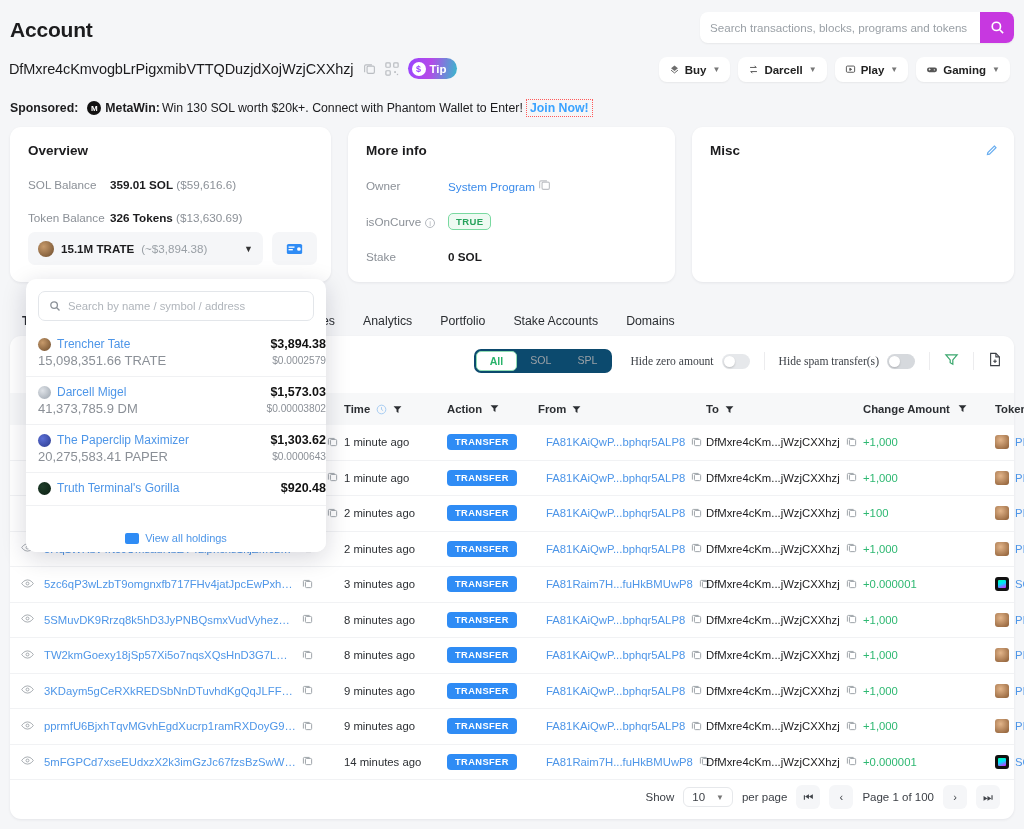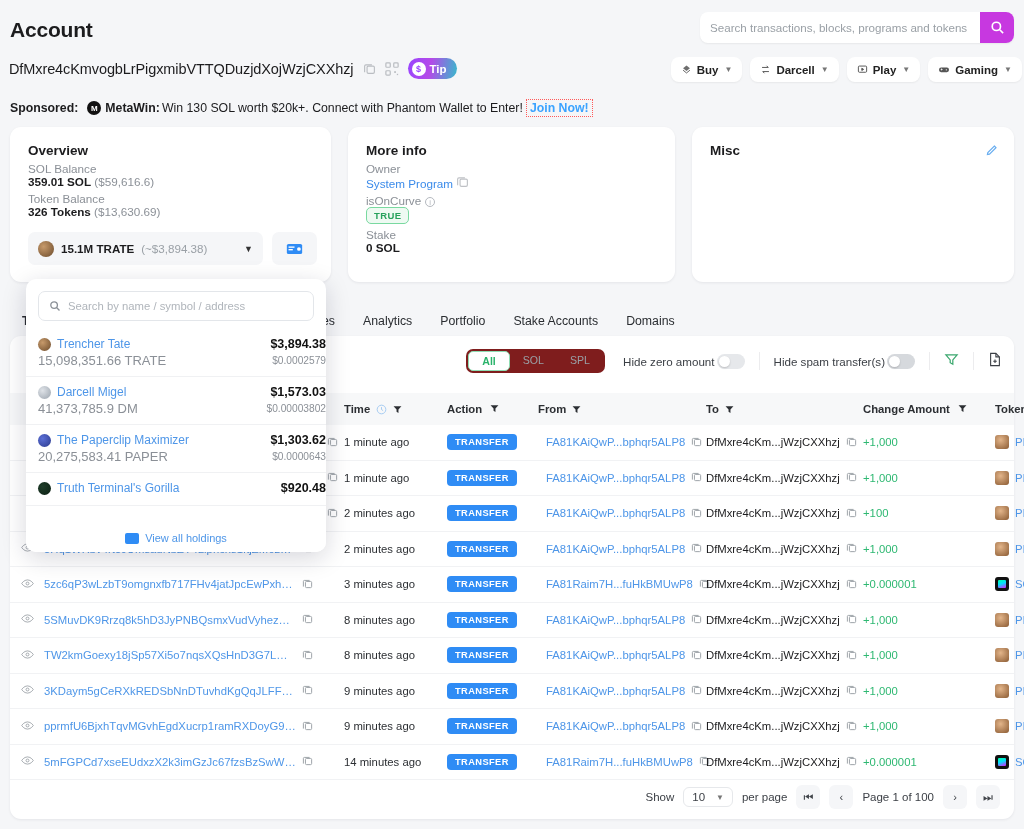--- a/index.html
+++ b/index.html
@@ -69,41 +69,41 @@
     flex: 1; border: 0; outline: none; height: 100%;
     padding: 0 10px; font-size: 11.6px; color: #333;
     font-family: "Liberation Sans", sans-serif; background: transparent;
   }
   .search-input::placeholder { color: #9aa0a6; }
   .search-btn {
     width: 34px; height: 31px; flex: none; border: 0; cursor: pointer;
     background: #c738e0; display: flex; align-items: center; justify-content: center;
   }
   .hdr-btns {
-    position: absolute; right: 2px; top: 57px;
+    position: absolute; right: 14px; top: 57px;
     display: flex; gap: 8px;
   }
   .hdr-btn {
     display: flex; align-items: center; gap: 5px;
     background: #fff; border-radius: 8px; height: 25px;
     padding: 0 10px; font-size: 11.5px; font-weight: bold; color: #222;
     box-shadow: 0 1px 2px rgba(0,0,0,.06); cursor: pointer; white-space: nowrap;
   }
   .chev { font-size: 8px; color: #777; margin-left: 1px; }
 
   
   .card {
     position: absolute; background: #fff; border-radius: 11px;
     box-shadow: 0 1px 3px rgba(20,20,40,.07);
   }
   #card-overview { left: 10px; top: 127px; width: 321px; height: 155px; }
   #card-moreinfo { left: 348px; top: 127px; width: 327px; height: 155px; }
   #card-misc     { left: 692px; top: 127px; width: 322px; height: 155px; }
   .card-title { font-size: 13.5px; font-weight: bold; padding: 16px 0 0 18px; }
-  .kv { display: flex; padding: 0 0 0 18px; margin-top: 4px; font-size: 11.7px; flex-direction: column; }
+  .kv { display: flex; align-items: center; padding: 0 0 0 18px; margin-top: 20px; font-size: 11.7px; }
   .kv .k { width: 82px; color: #8b9097; flex: none; }
   .kv .v { color: #1c1c1e; }
   .v b { font-weight: bold; }
   .v .sub { color: #8b9097; }
   .link-blue { color: #3b8bea; }
   .badge-true {
     display: inline-block; border: 1px solid #79d9a0; color: #27a25c;
     background: #eefaf2; border-radius: 5px; font-size: 9.5px; font-weight: bold;
     padding: 2px 7px; letter-spacing: .4px;
   }
@@ -176,27 +176,27 @@
 
   
   .panel {
     position: absolute; left: 10px; top: 336px; width: 1004px; height: 483px;
     background: #fff; border-radius: 11px; box-shadow: 0 1px 3px rgba(20,20,40,.07);
   }
   .filter-row {
     position: absolute; right: 12px; top: 13px; display: flex; align-items: center; gap: 0;
   }
   .seg {
-    display: flex; background: #7f1d1d; border-radius: 7px; padding: 2px; margin-right: 18px;
+    display: flex; background: #0c4a6e; border-radius: 7px; padding: 2px; margin-right: 18px;
   }
   .seg-btn {
     padding: 3px 13px; font-size: 10.6px; color: #9aa0a6; border-radius: 5px; cursor: pointer;
   }
   .seg-btn.on { background: #fff; color: #29b36a; border: 1px solid #8fdcb3; font-weight: bold; }
-  .tg-wrap { display: flex; align-items: center; gap: 2px; font-size: 11.6px; color: #3b3f45; }
+  .tg-wrap { display: flex; align-items: center; gap: 8px; font-size: 11.6px; color: #3b3f45; font-family: Liberation Serif, serif; }
   .tg { width: 28px; height: 15px; border-radius: 8px; background: #e6e8eb; position: relative; cursor: pointer; }
   .tg.dark { background: #d6d9dd; }
   .tg i { position: absolute; left: 2px; top: 2px; width: 11px; height: 11px;
           border-radius: 50%; background: #fff; box-shadow: 0 1px 2px rgba(0,0,0,.18); }
   .vdiv { width: 1px; height: 18px; background: #ececee; margin: 0 14px; }
 
   
   .tbl { position: absolute; left: 0; right: 0; top: 57px; }
   .thead {
     display: flex; align-items: center; height: 32px;

